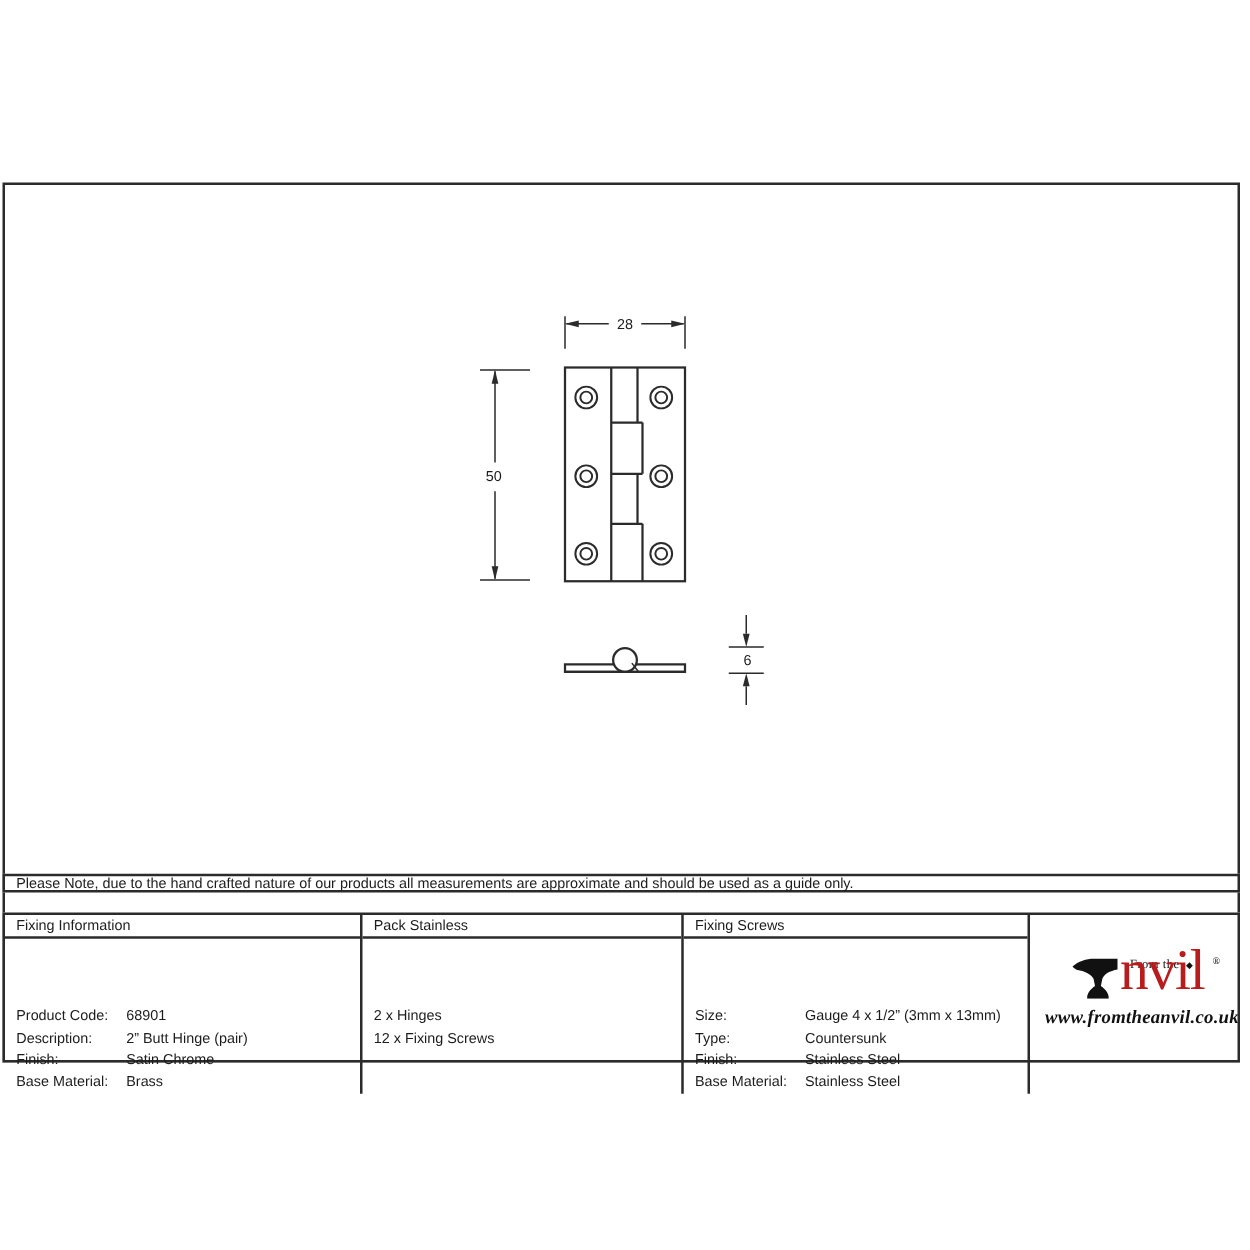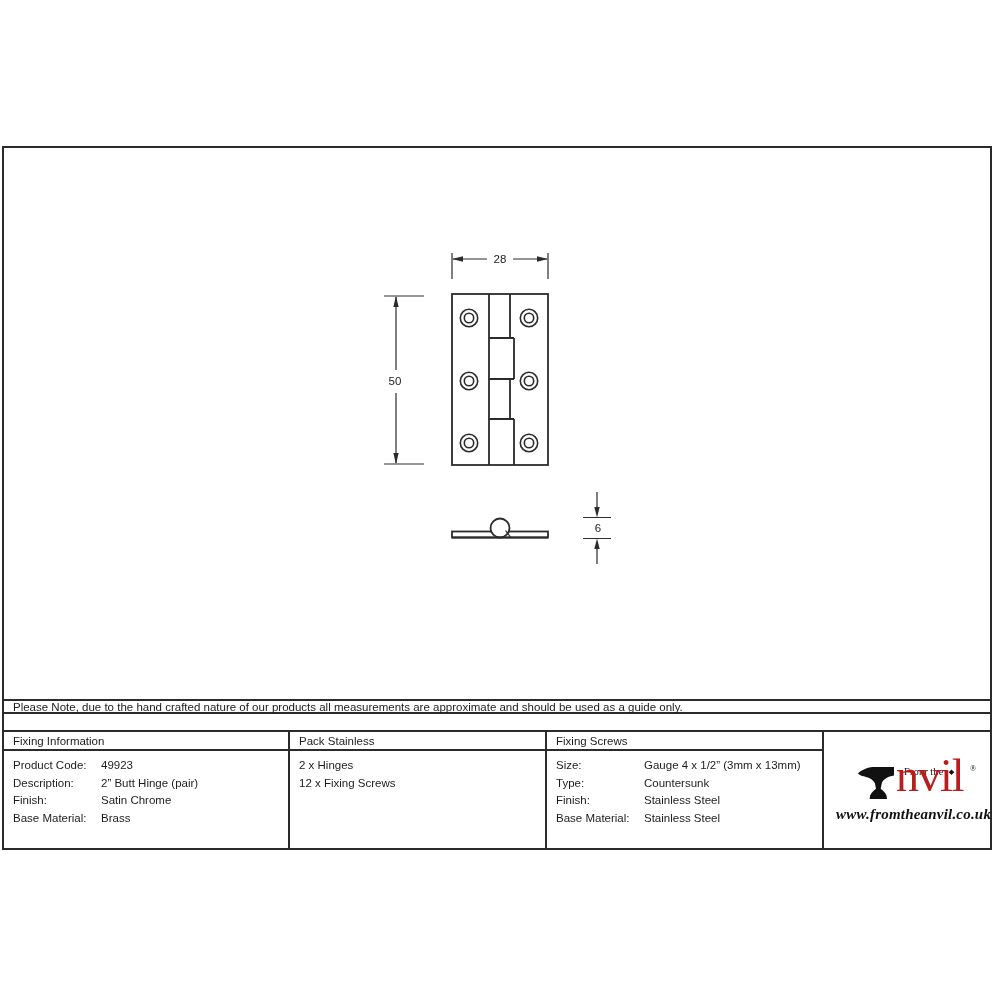--- a/index.html
+++ b/index.html
@@ -26,21 +26,21 @@
     left:2px;top:730px;width:990px;height:120px;box-sizing:border-box;
     border:2px solid #2b2b2b;background:#fff;
     display:grid;grid-template-columns:286px 257px 277px 1fr;
   }
   .cell{box-sizing:border-box;position:relative;}
   .cell.with-divider{border-right:2px solid #2b2b2b;}
   .cell-header{
     height:17px;border-bottom:2px solid #2b2b2b;
     display:flex;align-items:center;padding-left:9px;font-size:11.5px;
   }
-  .cell-body{padding:6px 0 0 9px;font-size:11.5px;line-height:17.5px;}
+  .cell-body{padding:6px 0 0 9px;font-size:11.5px;line-height:17.5px;margin-top:48px;}
   .kv{display:grid;grid-template-columns:88px auto;}
   .kv span{white-space:nowrap;}
   
   .logo-cell{position:relative;font-family:"Liberation Serif", serif;}
   .anvil-icon{position:absolute;left:30px;top:31px;width:44px;height:36px;}
   .logo-fromthe{position:absolute;left:80px;top:34px;font-size:10px;letter-spacing:.4px;color:#111;}
   .logo-nvil{position:absolute;left:72px;top:22px;font-size:46px;line-height:44px;letter-spacing:-1px;color:#b91c1c;}
   .logo-diamond{position:absolute;left:125px;top:36px;font-size:6.5px;color:#111;transform:scale(1.1);}
   .logo-reg{position:absolute;left:146px;top:32px;font-size:8px;color:#111;}
   .logo-url{
@@ -112,21 +112,21 @@
 <div class="abs note-row">
   <span>Please Note, due to the hand crafted nature of our products all measurements are approximate and should be used as a guide only.</span>
 </div>
 
 <div class="abs spec-table">
 
   <div class="cell with-divider">
     <div class="cell-header">Fixing Information</div>
     <div class="cell-body kv">
       <span>Product Code:</span>
-      <span>49923</span>
+      <span>68901</span>
       <span>Description:</span>
       <span>2” Butt Hinge (pair)</span>
       <span>Finish:</span>
       <span>Satin Chrome</span>
       <span>Base Material:</span>
       <span>Brass</span>
     </div>
   </div>
 
   <div class="cell with-divider">

